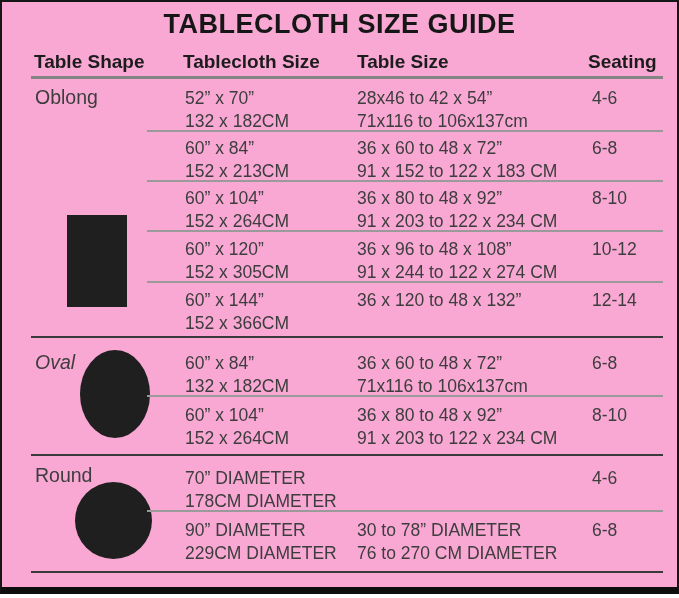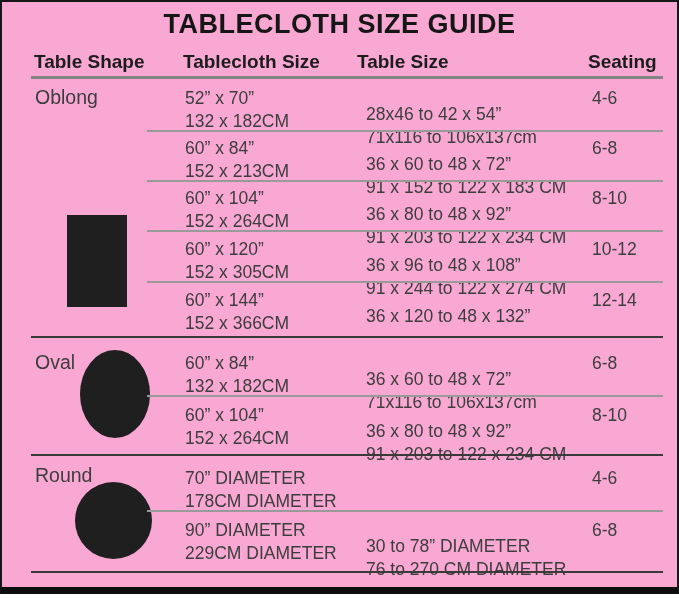--- a/index.html
+++ b/index.html
@@ -42,38 +42,38 @@
   #shape-oblong{left:65px;top:213px;width:60px;height:92px;}
   #shape-oval{left:78px;top:348px;width:70px;height:88px;border-radius:50%;}
   #shape-round{left:73px;top:480px;width:77px;height:77px;border-radius:50%;}
   .row{left:0;width:100%;height:46px;}
   .cell{
     position:absolute;top:0;
     font-size:17.5px;line-height:23px;color:#3d3d3d;
     white-space:nowrap;
   }
   .cell.cloth{left:183px;}
-  .cell.tsize{left:364px;margin-top:16px;}
+  .cell.tsize{left:355px;}
   .cell.seat{left:590px;}
 </style>
 </head>
 <body>
 
 <div id="frame">
 
   <div id="title" class="abs">TABLECLOTH SIZE GUIDE</div>
 
   <div id="hdr-cloth" class="abs hdr">Tablecloth Size</div>
   <div id="hdr-shape" class="abs hdr">Table Shape</div>
   <div id="hdr-table" class="abs hdr">Table Size</div>
   <div id="hdr-seating" class="abs hdr">Seating</div>
   <div id="header-rule" class="abs hline"></div>
 
   <div class="abs section-label" style="top:84px;">Oblong</div>
-  <div class="abs section-label" style="top:349px;">Oval</div>
+  <div class="abs section-label" style="top:349px;font-style:italic;">Oval</div>
   <div class="abs section-label" style="top:462px;">Round</div>
 
   <div id="shape-oblong" class="abs shape"></div>
   <div id="shape-oval" class="abs shape"></div>
   <div id="shape-round" class="abs shape"></div>
 
   <div class="abs row" style="top:85px;">
     <div class="cell cloth">
         <div>52” x 70”</div>
         <div>132 x 182CM</div>

